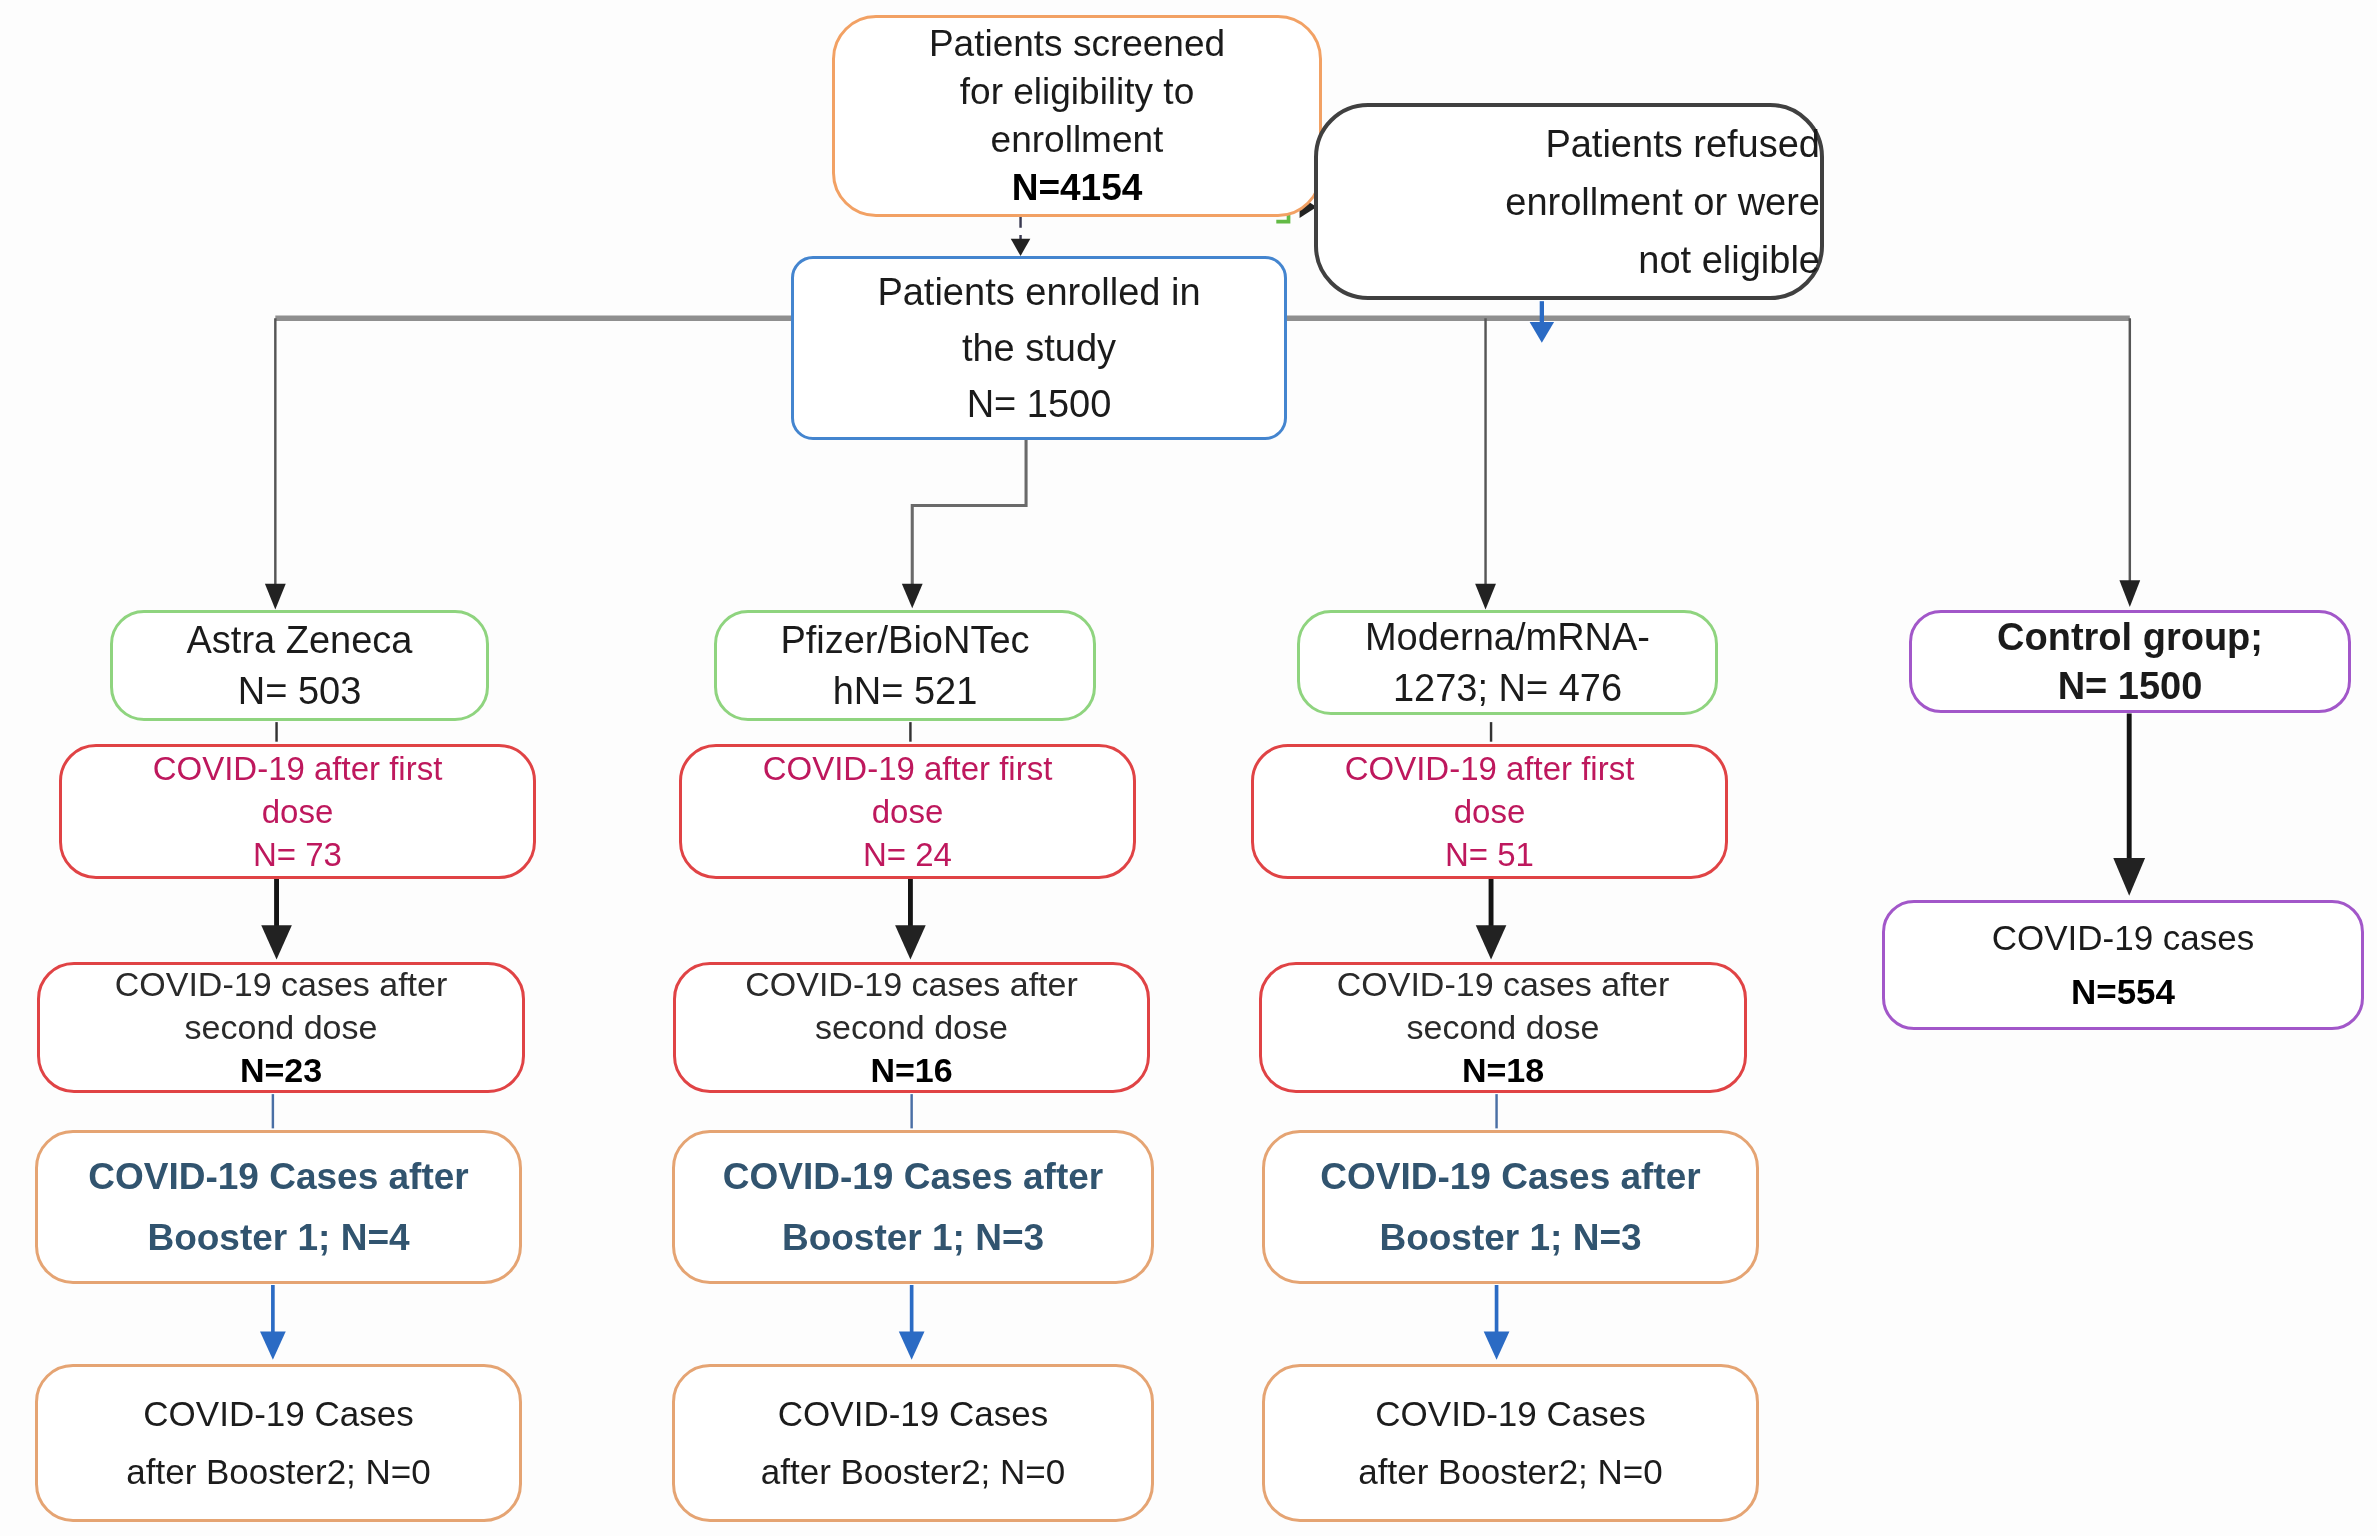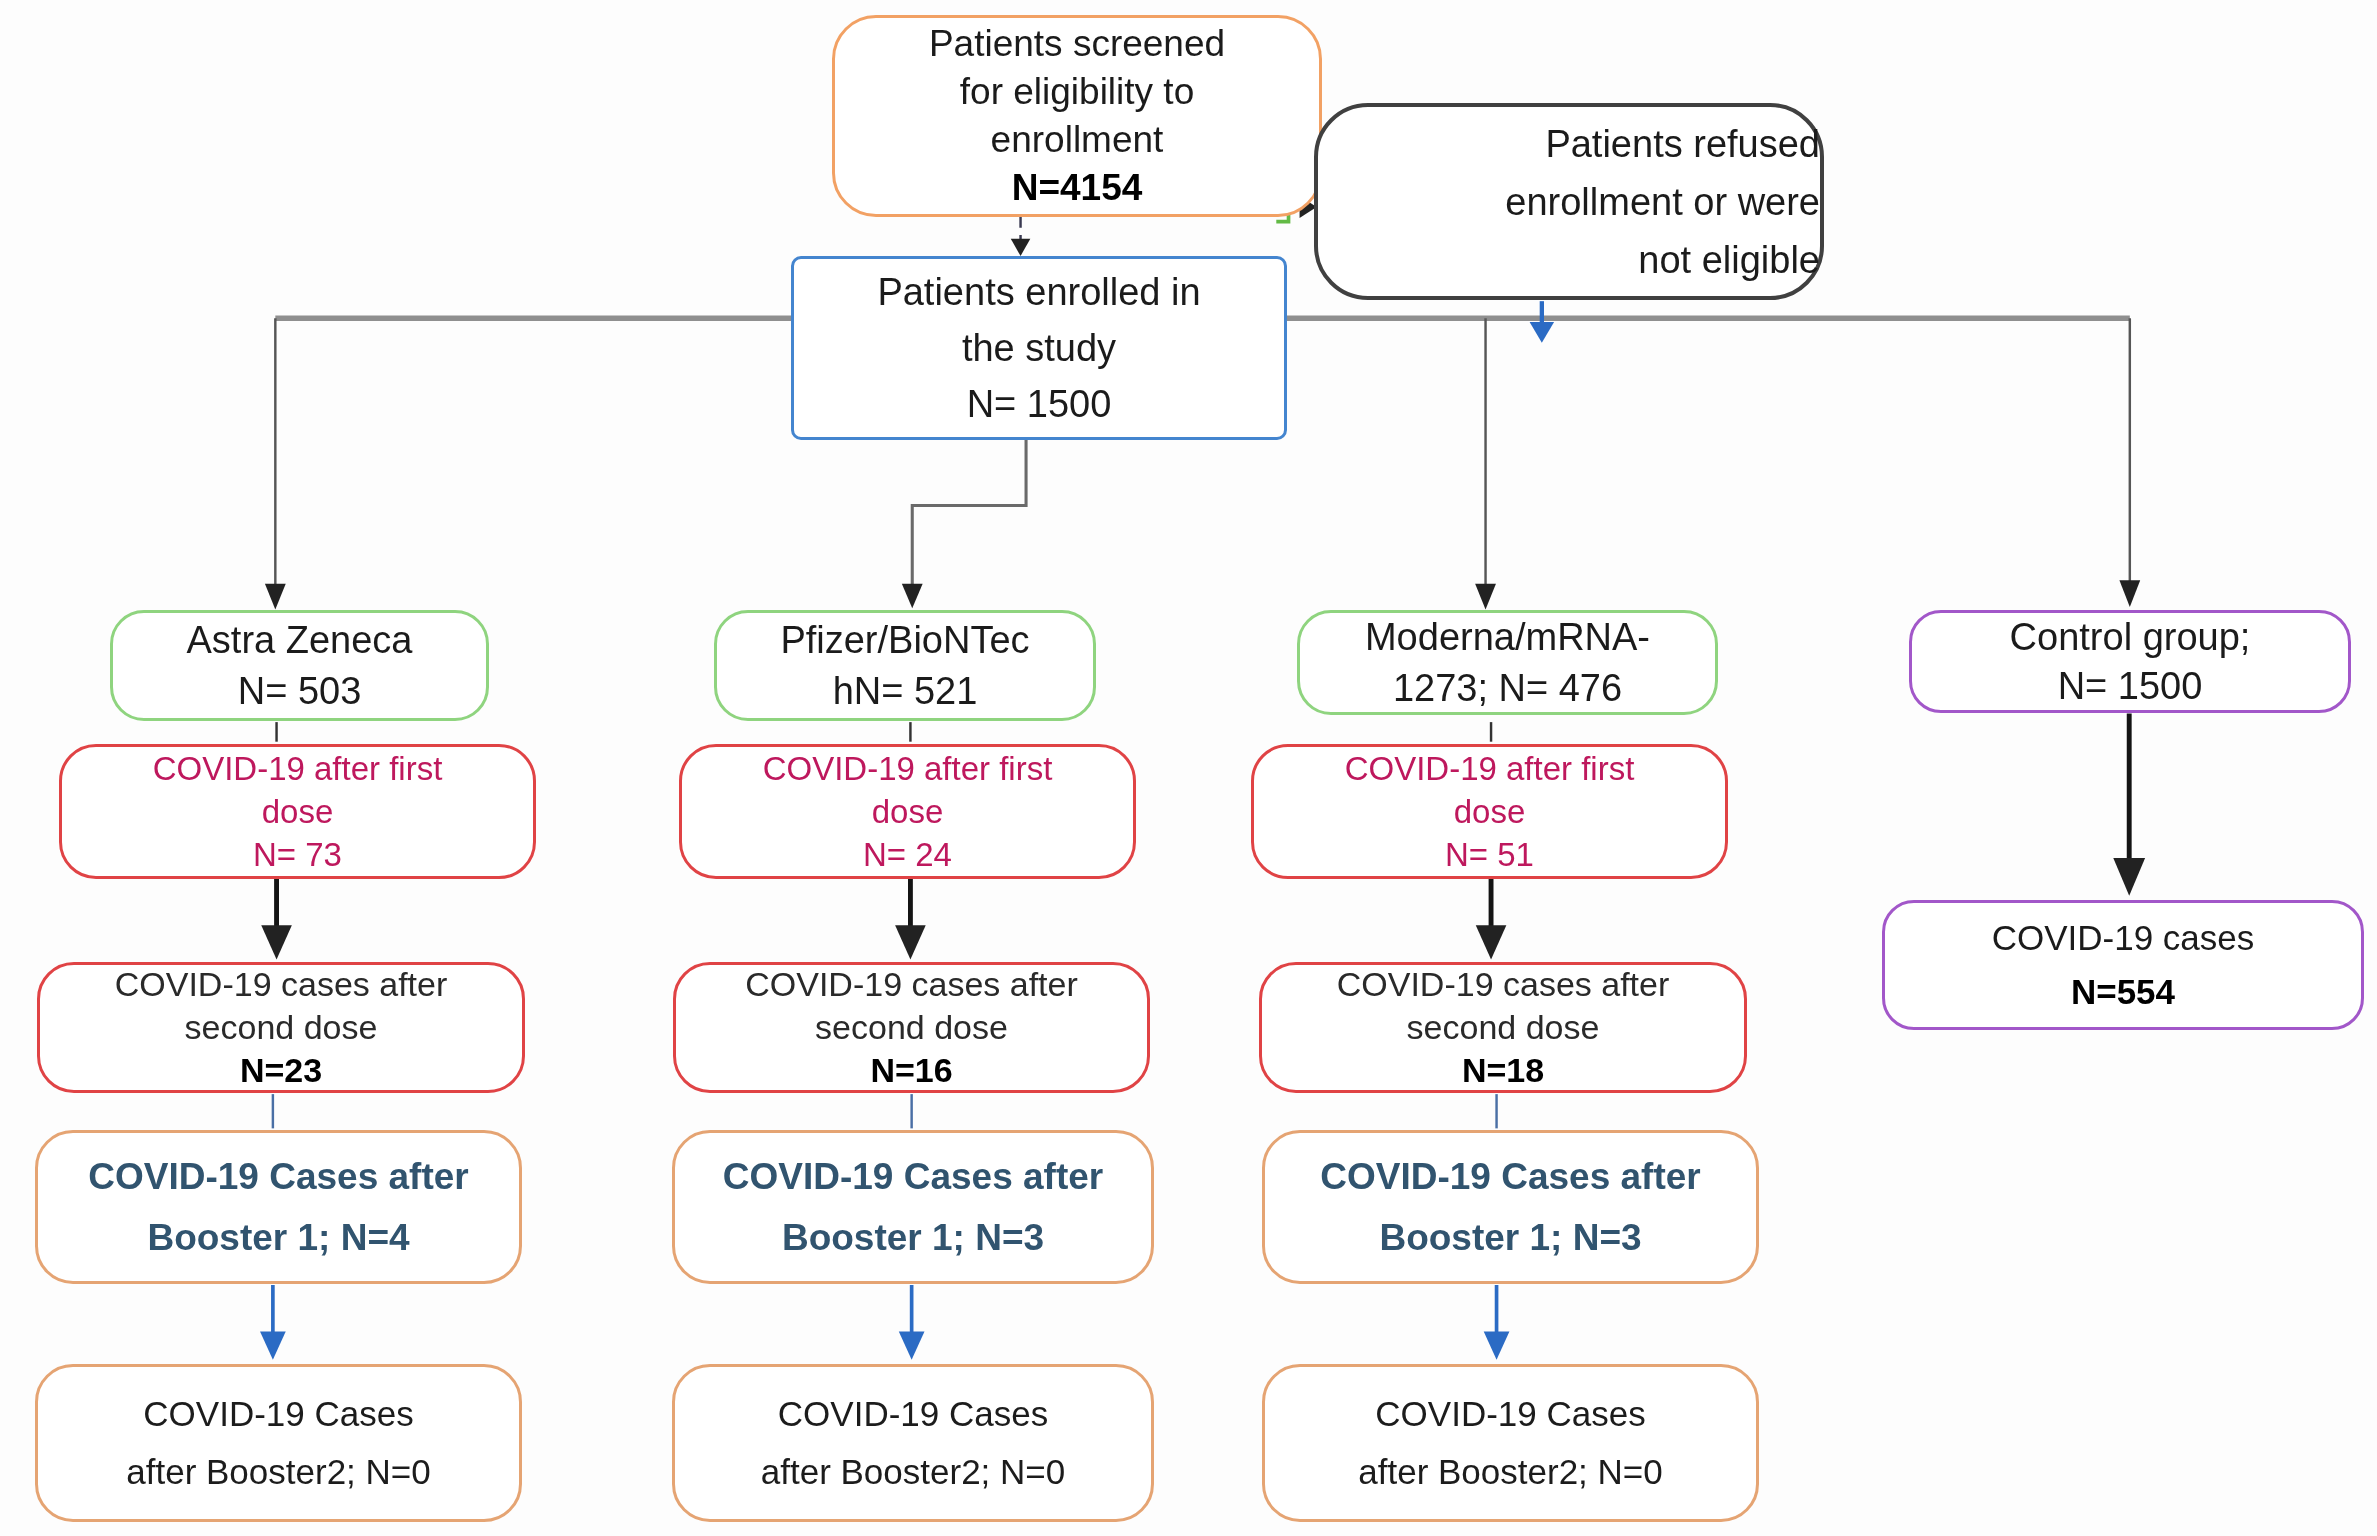--- a/index.html
+++ b/index.html
@@ -19,28 +19,28 @@
     box-sizing:border-box;
     display:flex;
     flex-direction:column;
     align-items:center;
     justify-content:center;
     text-align:center;
   }
   .box span{display:block;white-space:nowrap;}
   .b-screened{border:3.7px solid var(--screened-border,#F2A164);border-radius:44px;font-size:37px;line-height:48px;}
   .b-refused{border:4.3px solid var(--refused-border,#404040);border-radius:54px;font-size:38px;line-height:58px;align-items:flex-end;}
-  .b-enrolled{border:3.7px solid var(--enrolled-border,#4485CF);border-radius:10px;font-size:38px;line-height:56px;}
+  .b-enrolled{border:3.7px solid var(--enrolled-border,#4485CF);border-radius:22px;font-size:38px;line-height:56px;}
   .b-vaccine{border:3.1px solid var(--vaccine-border,#8FD47F);border-radius:34px;font-size:38px;line-height:51px;}
   .b-dose{border:3.7px solid var(--dose-border,#E04345);border-radius:37px;font-size:33px;line-height:43px;color:#be185d;}
   .b-dose2{border:3.7px solid var(--dose-border,#E04345);border-radius:37px;font-size:34px;line-height:43px;color:#2a2a2a;}
   .b-booster1{border:3.1px solid var(--booster-border,#E5A473);border-radius:38px;font-size:37px;line-height:61px;
               font-weight:bold;color:var(--booster1-text,#31546F);}
   .b-booster2{border:3.1px solid var(--booster-border,#E5A473);border-radius:38px;font-size:35px;line-height:58px;color:#1c1c1c;}
-  .b-control{border:3.7px solid var(--control-border,#A257C9);border-radius:32px;font-size:38px;line-height:49px;}
+  .b-control{border:3.7px solid var(--control-border,#A257C9);border-radius:32px;font-size:38px;line-height:49px;font-weight:bold;}
   .b-ccases{border:3.7px solid var(--control-border,#A257C9);border-radius:32px;font-size:35px;line-height:54px;}
   .nbold{font-weight:bold;color:#000;}
   .ln-gray{stroke:var(--connector-gray,#8F8F8F);}
   .ln-thin{stroke:#565656;}
   .ln-dark{stroke:#141414;}
   .ln-blue{stroke:var(--arrow-blue,#2B6BC4);}
   .ln-steel{stroke:#4a6fa5;}
   .ah-dark{fill:#222222;}
   .ah-blue{fill:var(--arrow-blue,#2B6BC4);}
   .ln-green{stroke:#63BA45;}

